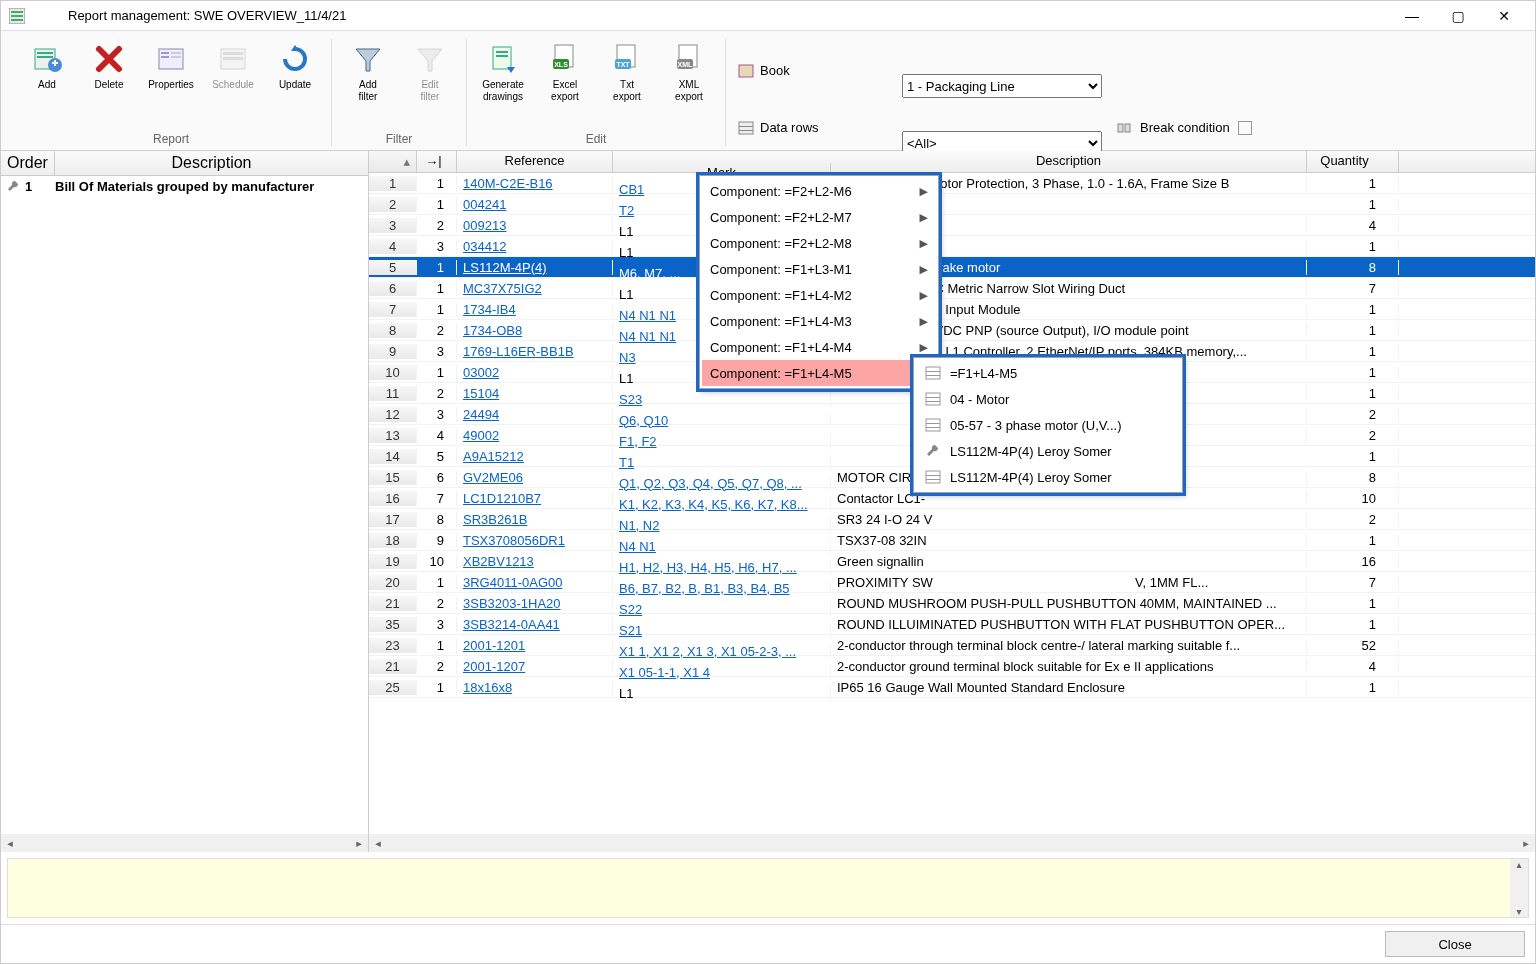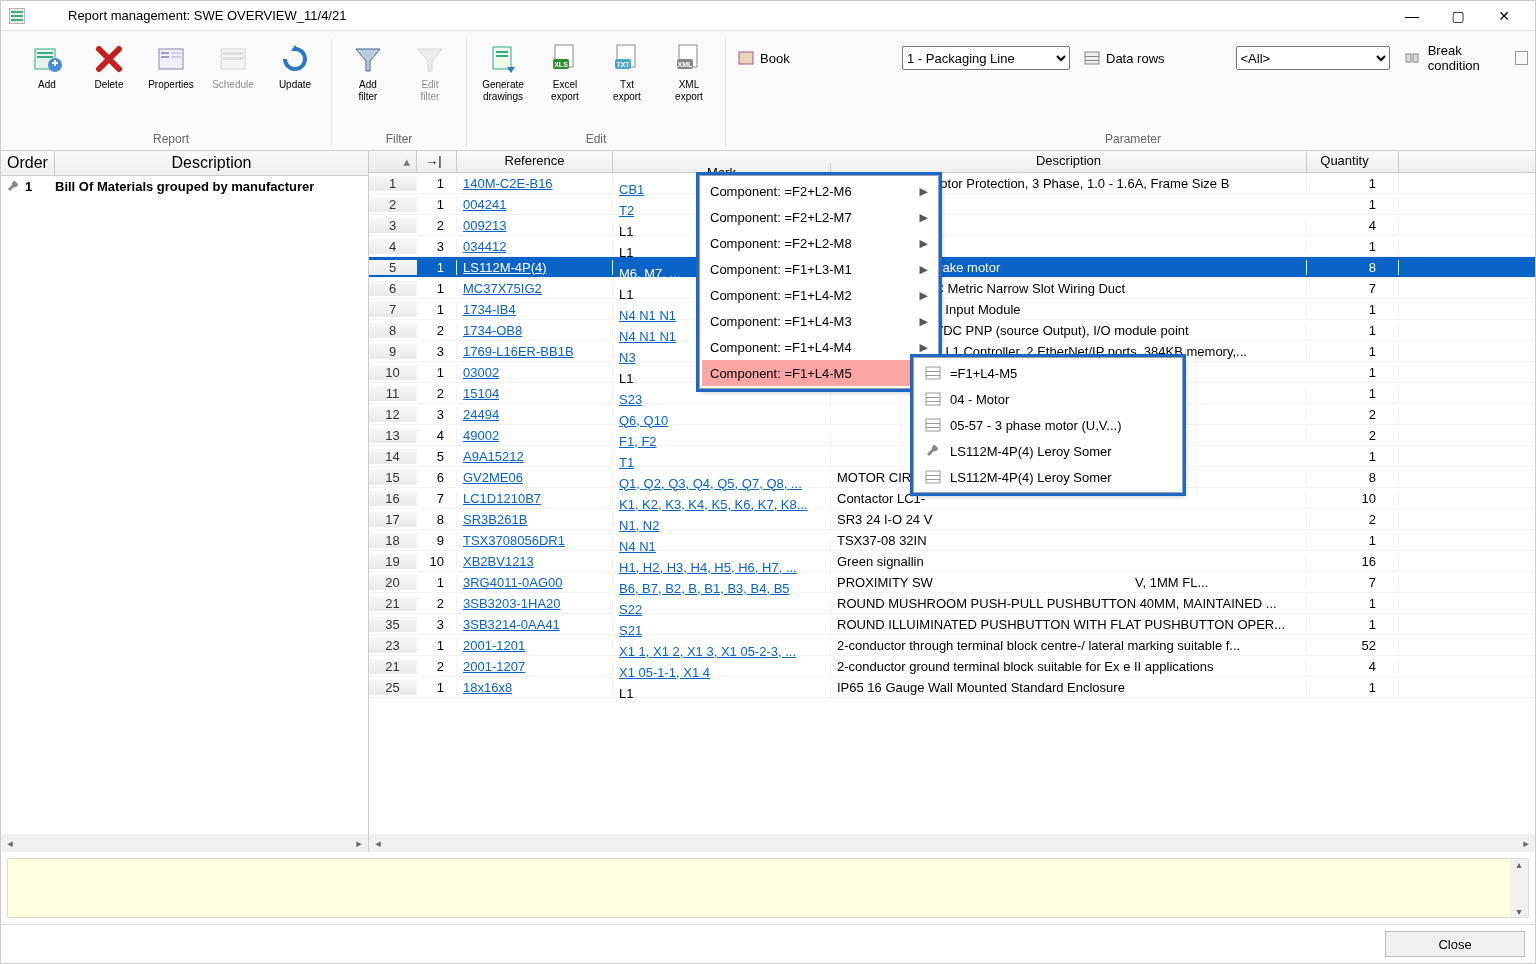--- a/index.html
+++ b/index.html
@@ -15,21 +15,21 @@
 .ribbon-group { display: flex; flex-direction: column; align-items: center; padding: 0 6px; height: 100%; border-right: 1px solid #e0e0e0; }
 .ribbon-group:last-child { border-right: none; }
 .ribbon-buttons { display: flex; gap: 2px; flex: 1; }
 .ribbon-btn { display: flex; flex-direction: column; align-items: center; justify-content: flex-start; padding: 4px 6px; width: 60px; height: 86px; cursor: pointer; border-radius: 3px; }
 .ribbon-btn.disabled { opacity: 0.45; cursor: default; }
 .ribbon-btn .ic { width: 32px; height: 32px; margin-bottom: 4px; display:flex; align-items:center; justify-content:center; }
 .ribbon-btn .lbl { font-size: 10px; text-align: center; line-height: 1.2; }
 .ribbon-group-label { font-size: 12px; color: #666; margin-top: auto; padding-top: 2px; }
 .param-row { display: flex; align-items: center; gap: 14px; }
 .param-row .pl { display: flex; align-items: center; gap: 6px; width: 150px; }
-.param-row select { width: 168px; height: 24px; font-size: 13px; }
+.param-row select { width: 200px; height: 24px; font-size: 13px; margin-top: 31px; }
 .break-cond { display: flex; align-items: center; gap: 8px; }
 .break-cond .chk { width: 14px; height: 14px; border: 1px solid #999; }
 
 .main { display: flex; flex: 1; min-height: 0; }
 .left-panel { width: 368px; display: flex; flex-direction: column; border-right: 1px solid #ccc; }
 .lp-header { display: flex; background: linear-gradient(#fafafa,#eee); border-bottom: 1px solid #ccc; font-size: 16px; }
 .lp-header .c1 { width: 54px; padding: 3px 6px; border-right: 1px solid #ccc; }
 .lp-header .c2 { flex: 1; padding: 3px 6px; text-align: center; }
 .lp-row { display: flex; align-items: center; padding: 2px 4px; font-size: 13px; }
 .lp-row .wr { width: 16px; height: 16px; margin-right: 4px; display:flex; align-items:center; justify-content:center; }
@@ -221,21 +221,21 @@
               </svg>
             </span>
           <span class="lbl" style="white-space:pre-line">XML
 export</span>
         </div>
       </div>
       <div class="ribbon-group-label">Edit</div>
     </div>
 
     <div class="ribbon-group" style="flex:1; border-right:none;">
-      <div style="display:flex; flex-direction:row; gap:14px; width:100%; padding:4px 6px;">
+      <div style="display:flex; flex-direction:column; gap:2px; width:100%; padding:4px 6px;">
         <div class="param-row">
           <span class="pl">
             <span>
                 <svg width="16" height="16">
                   <rect x="1" y="2" width="14" height="12" fill="#e8d8b8" stroke="#a58"></rect>
                 </svg>
               </span>
             <span>Book</span>
           </span>
           <select><option>1 - Packaging Line</option></select>

